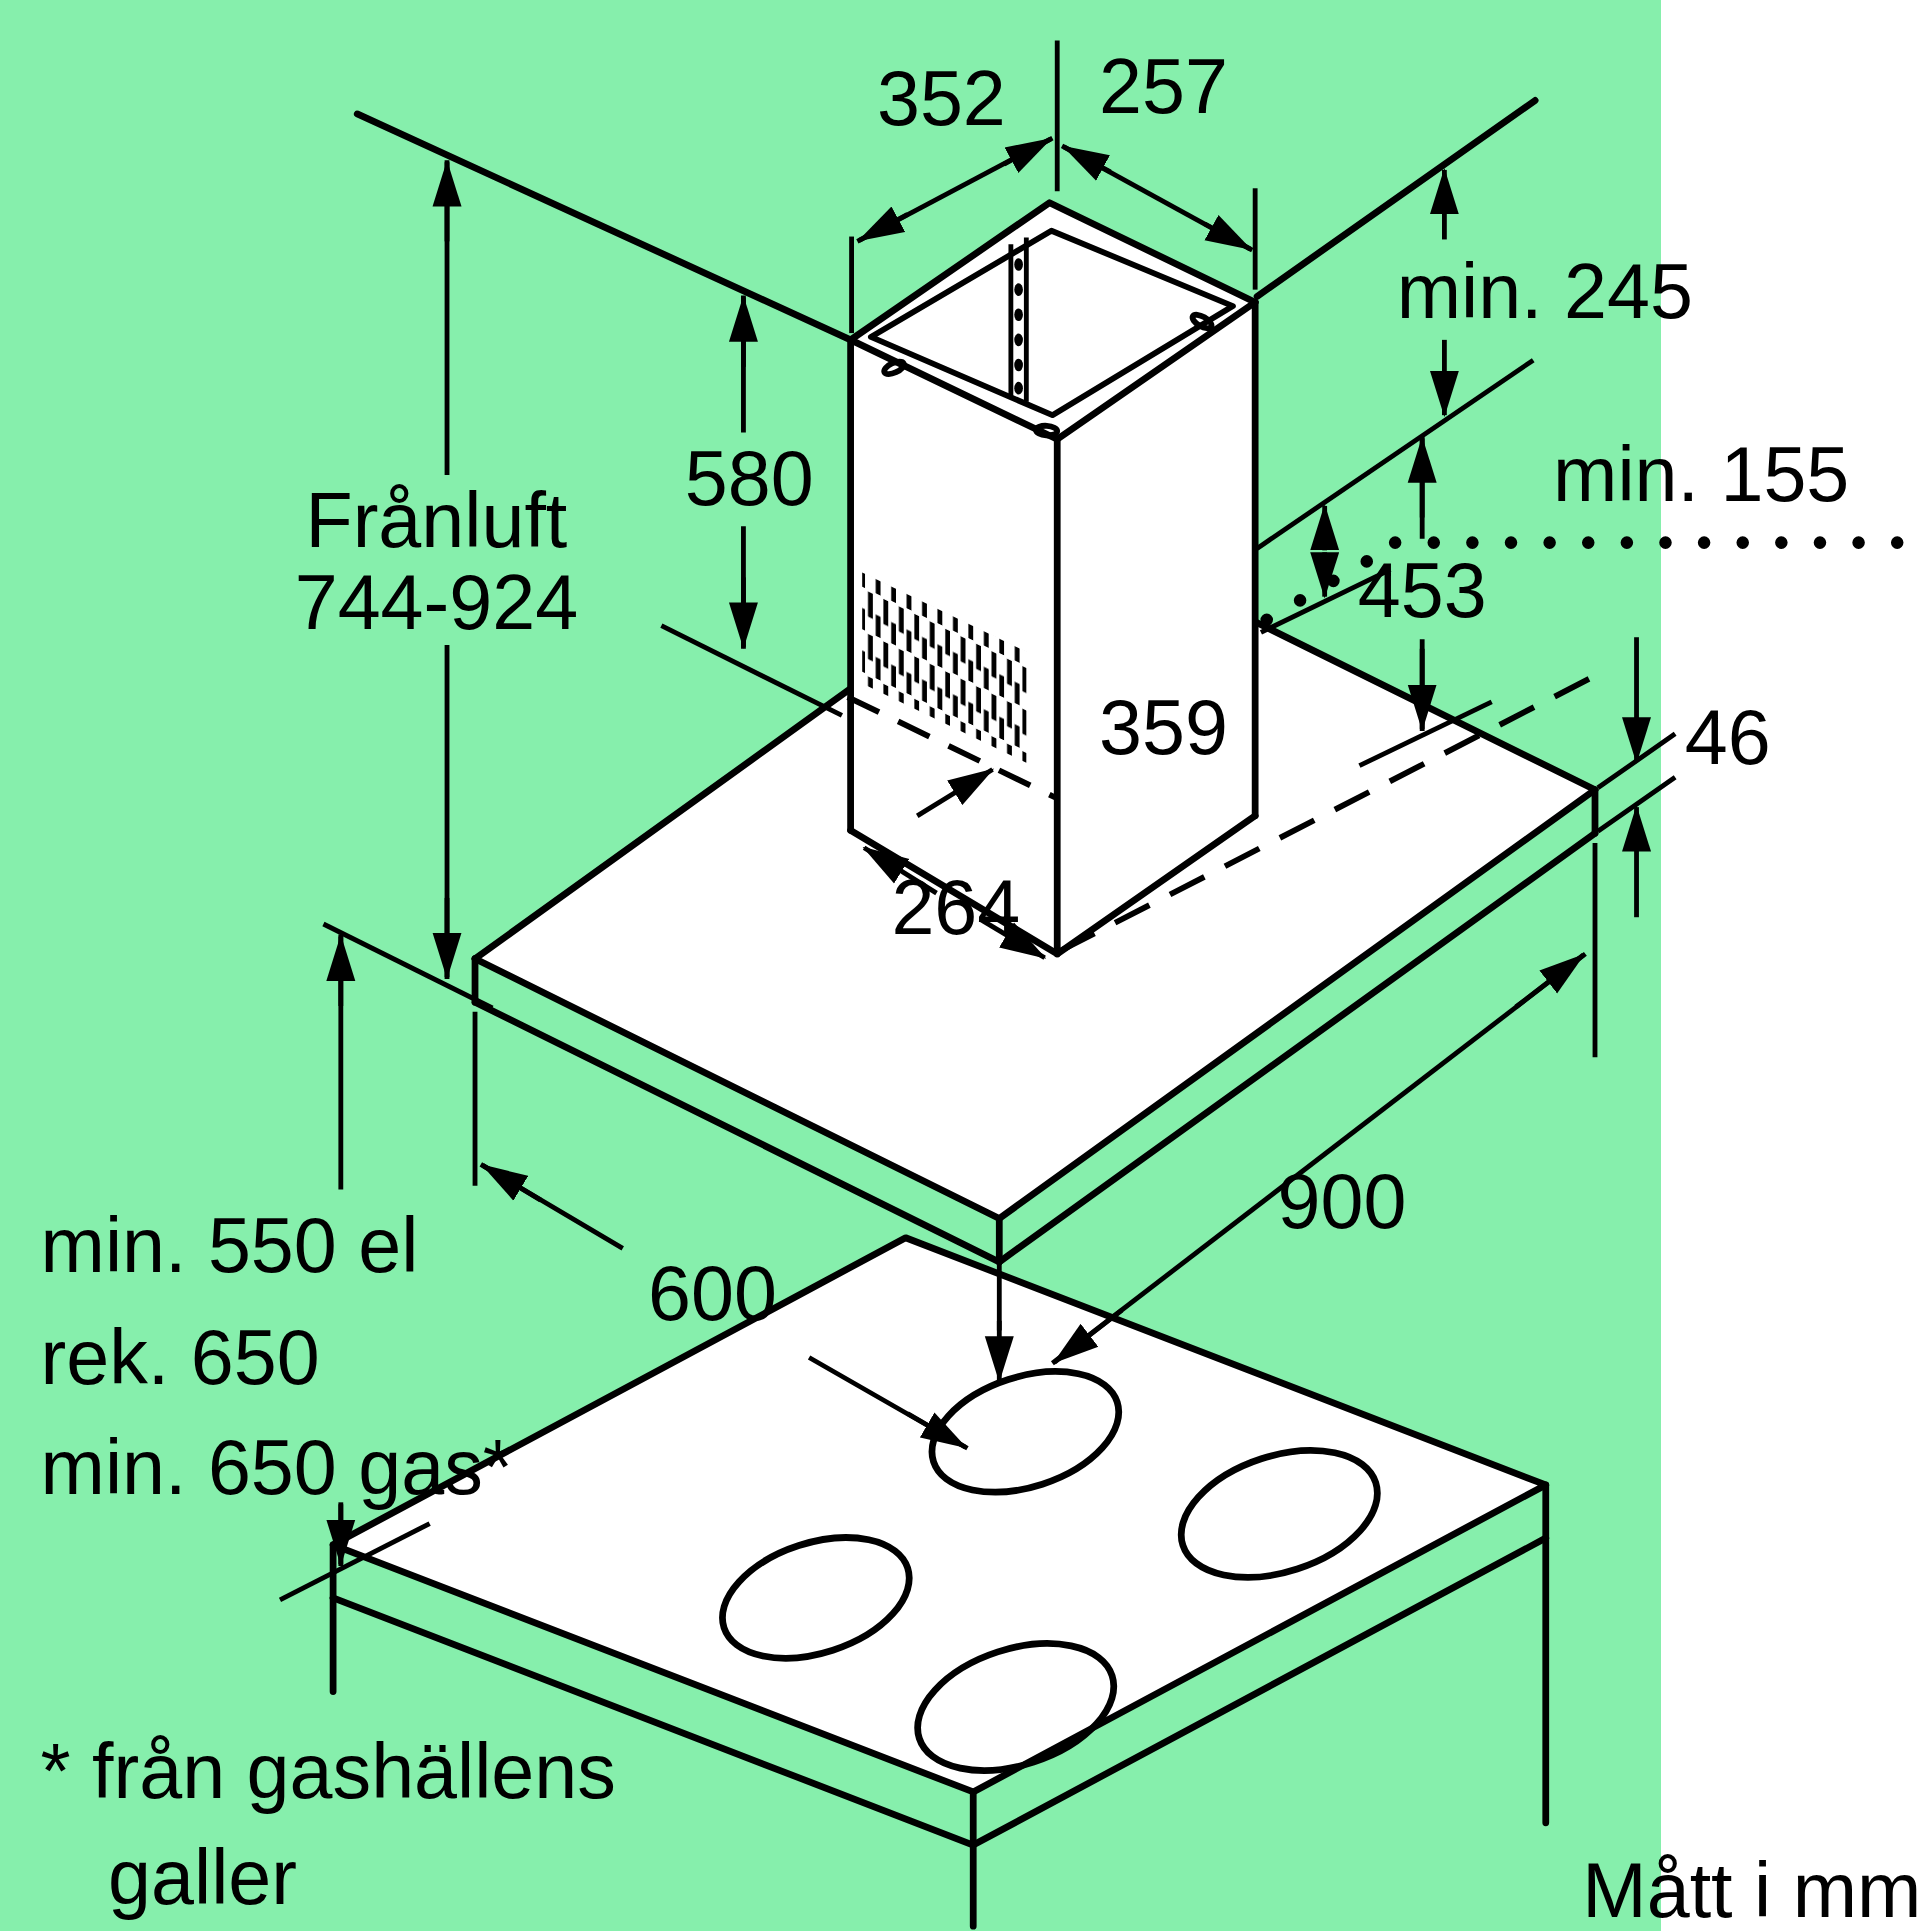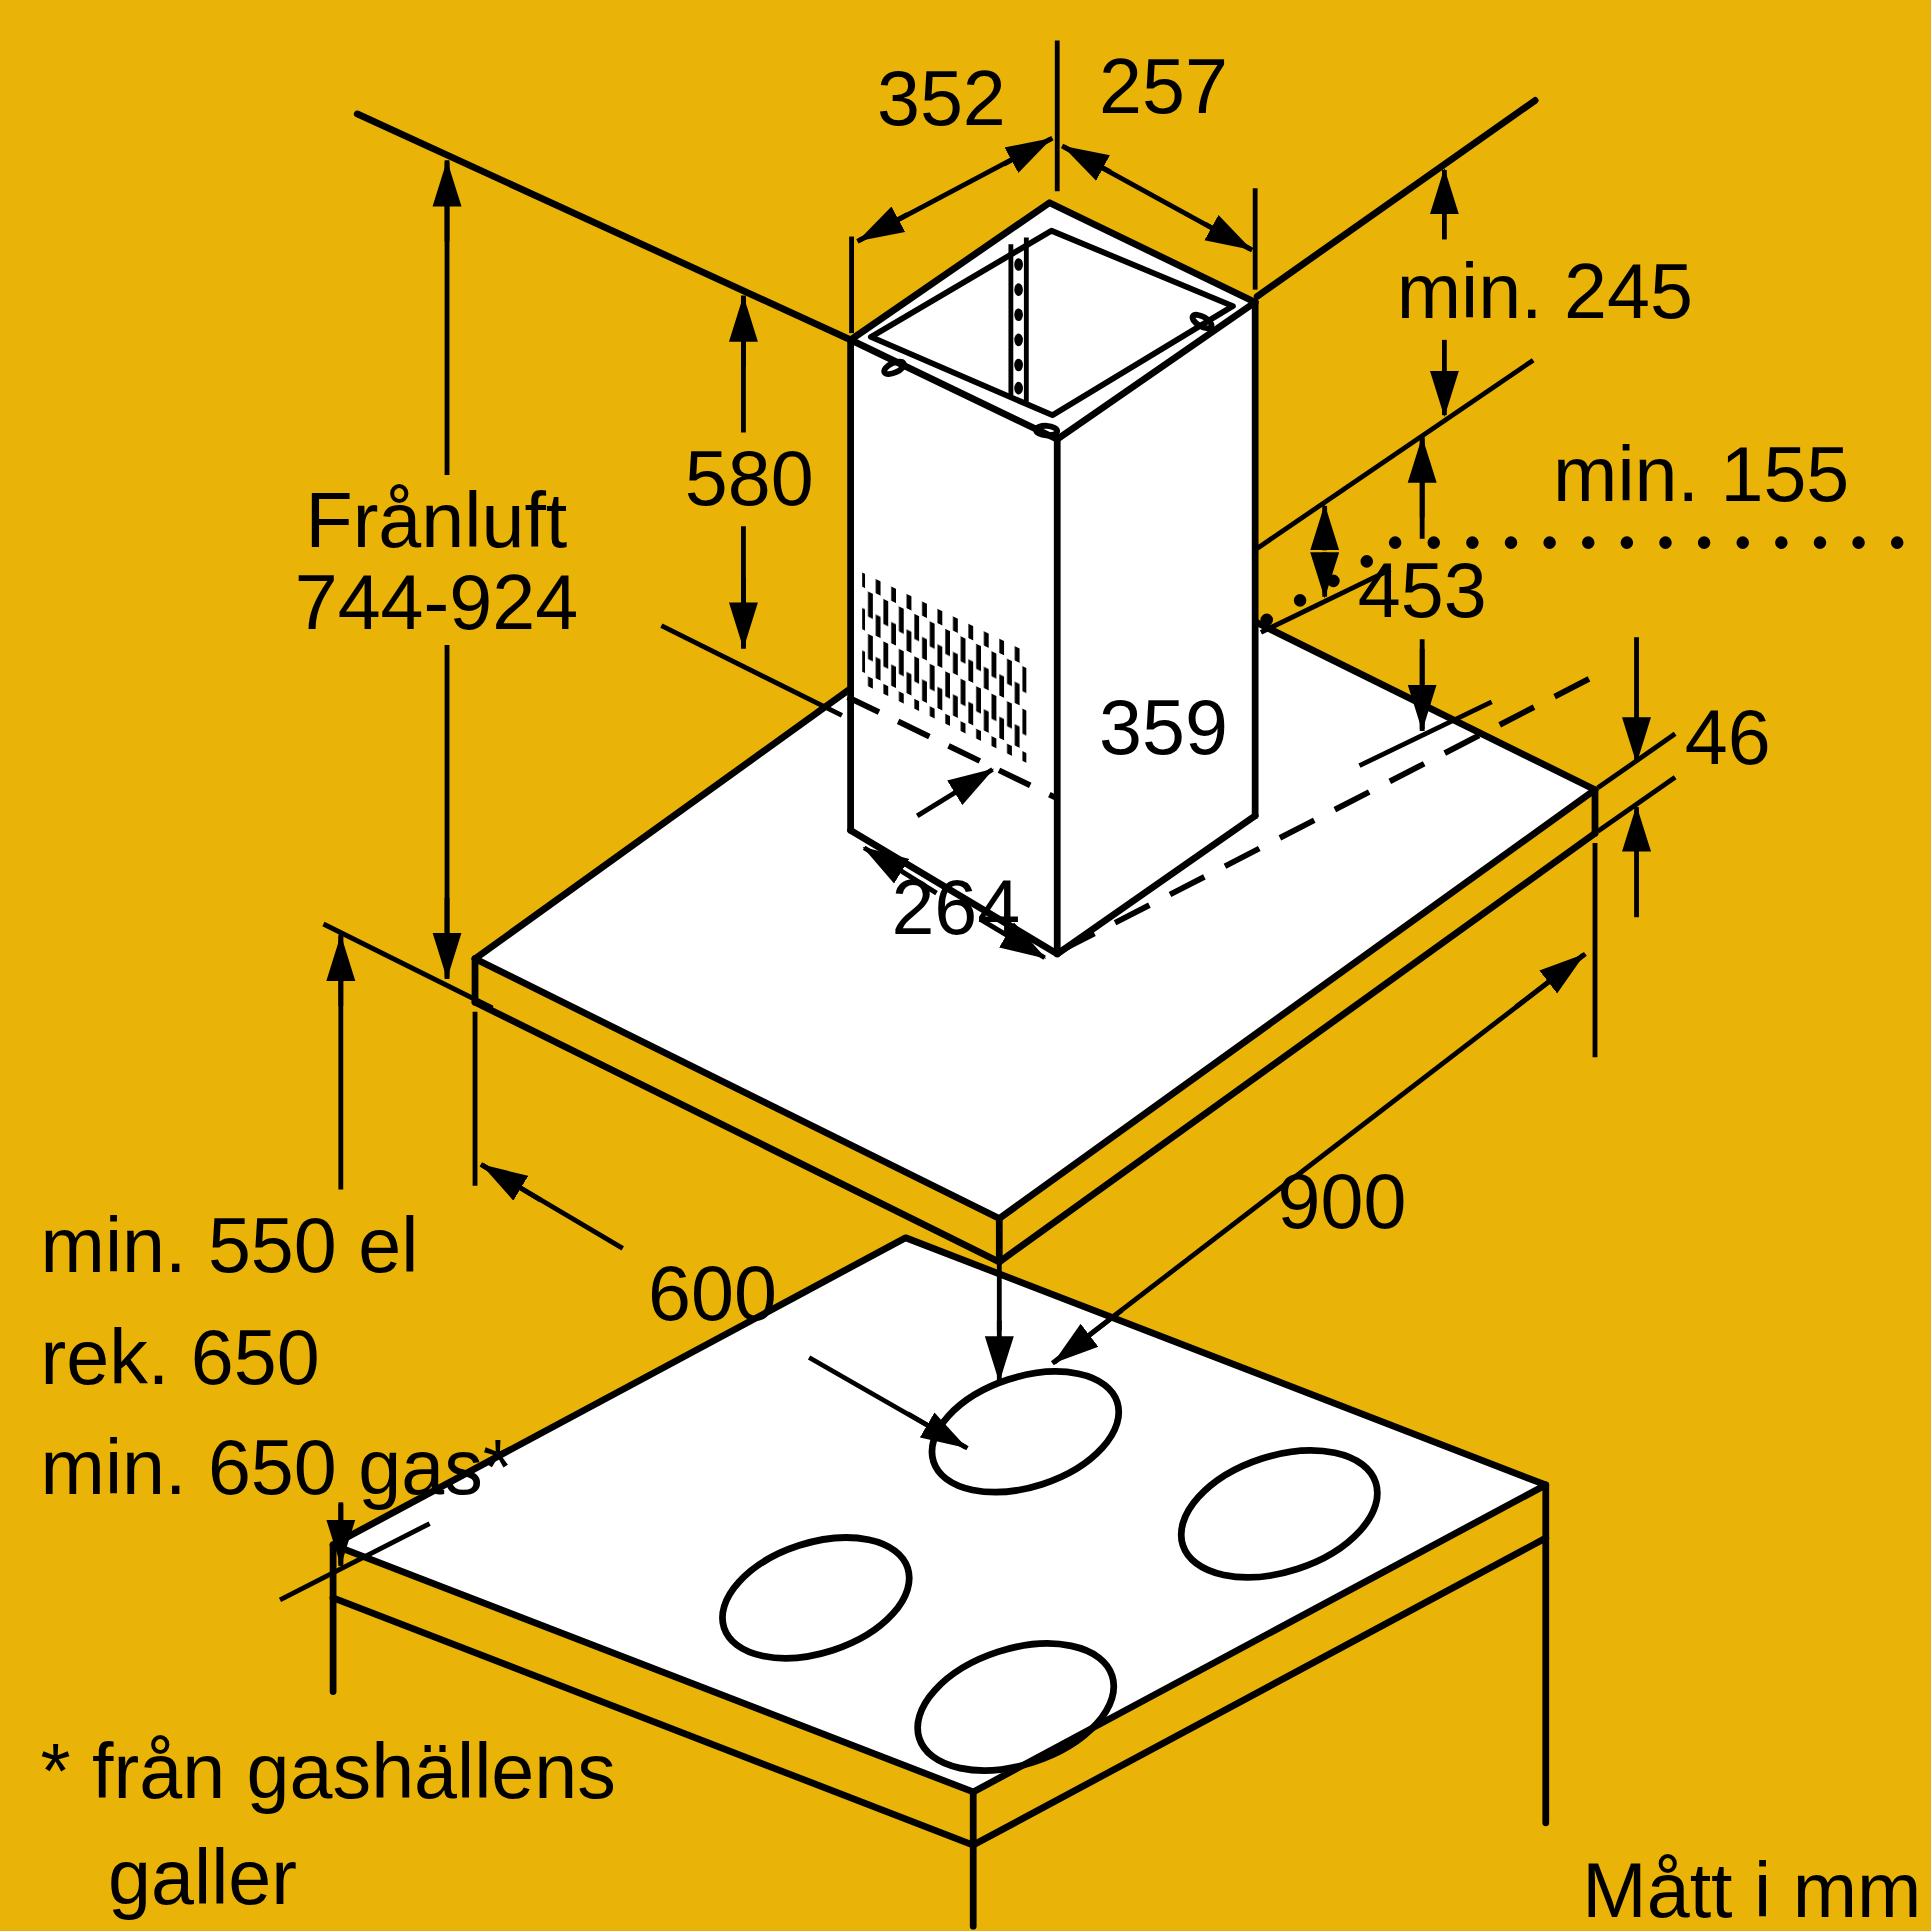--- a/index.html
+++ b/index.html
@@ -1,16 +1,16 @@
 <!DOCTYPE html>
 <html><head>
 <meta charset="utf-8">
 <style>
   html,body{margin:0;padding:0;background:#fff;}
-  .stage{width:1931px;height:1931px;position:relative;background:#eab308;}
+  .stage{width:1661px;height:1931px;position:relative;background:#86efac;}
   svg{display:block;}
   .ln{stroke:#000;stroke-width:7;fill:none;stroke-linecap:round;stroke-linejoin:round;}
   .fill{fill:#fff;stroke:none;}
   .dim{stroke:#000;stroke-width:5;fill:none;stroke-linecap:butt;}
   .dash{stroke:#000;stroke-width:6;fill:none;stroke-dasharray:40 24;}
   .dot{stroke:#000;stroke-width:13;fill:none;stroke-dasharray:0 40;stroke-linecap:round;}
   .ah{fill:#000;stroke:none;}
   text{font-family:"Liberation Sans","DejaVu Sans",sans-serif;font-size:80px;fill:#000;}
   .mid{text-anchor:middle;}
   .end{text-anchor:end;}

